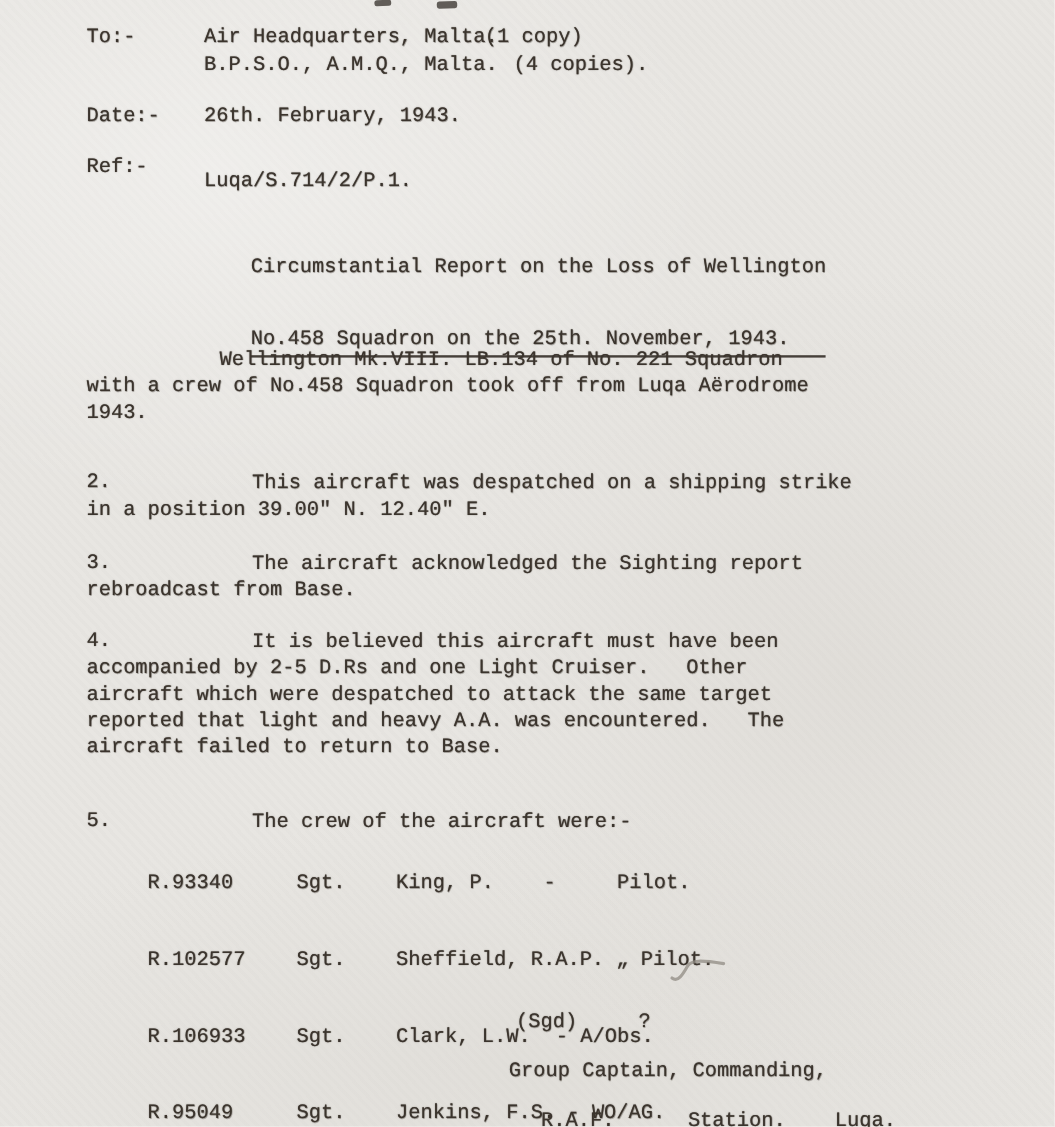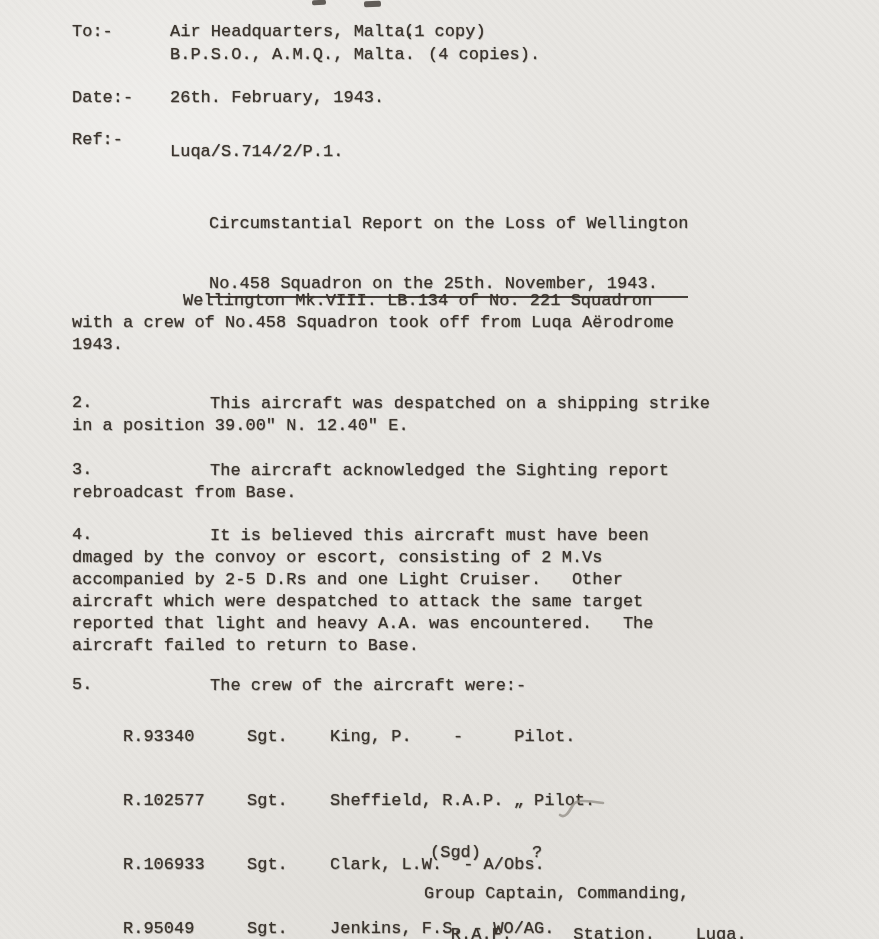--- a/index.html
+++ b/index.html
@@ -70,21 +70,20 @@
 
   <div class="para" style="top:435px;">
     <span class="num">3.</span>
     <div class="ln indent-b">The aircraft acknowledged the Sighting report</div>
     <div class="ln">rebroadcast from Base.</div>
   </div>
 
   <div class="para" style="top:500px;">
     <span class="num">4.</span>
     <div class="ln indent-b">It is believed this aircraft must have been</div>
-    <div class="ln">dmaged by the convoy or escort, consisting of 2 M.Vs</div>
     <div class="ln">accompanied by 2-5 D.Rs and one Light Cruiser.   Other</div>
     <div class="ln">aircraft which were despatched to attack the same target</div>
     <div class="ln">reported that light and heavy A.A. was encountered.   The</div>
     <div class="ln">aircraft failed to return to Base.</div>
   </div>
 
   <div class="para" style="top:650px;">
     <span class="num">5.</span>
     <div class="ln indent-b">The crew of the aircraft were:-</div>
   </div>

